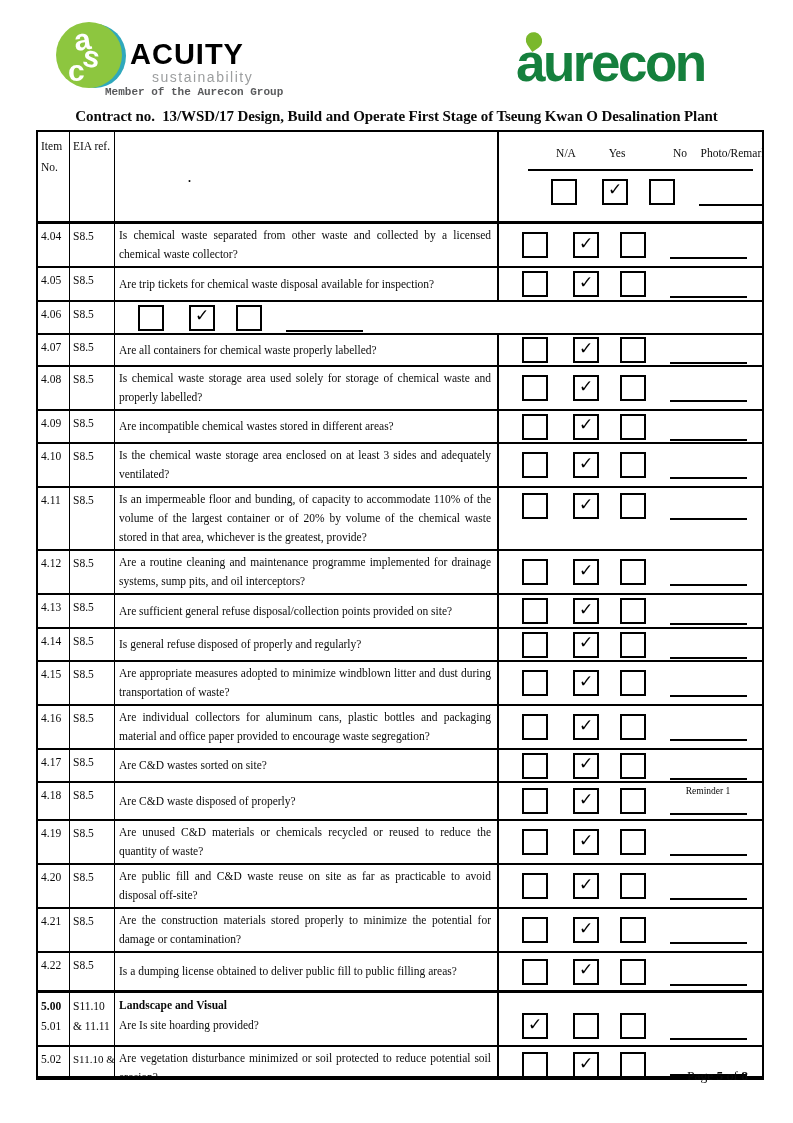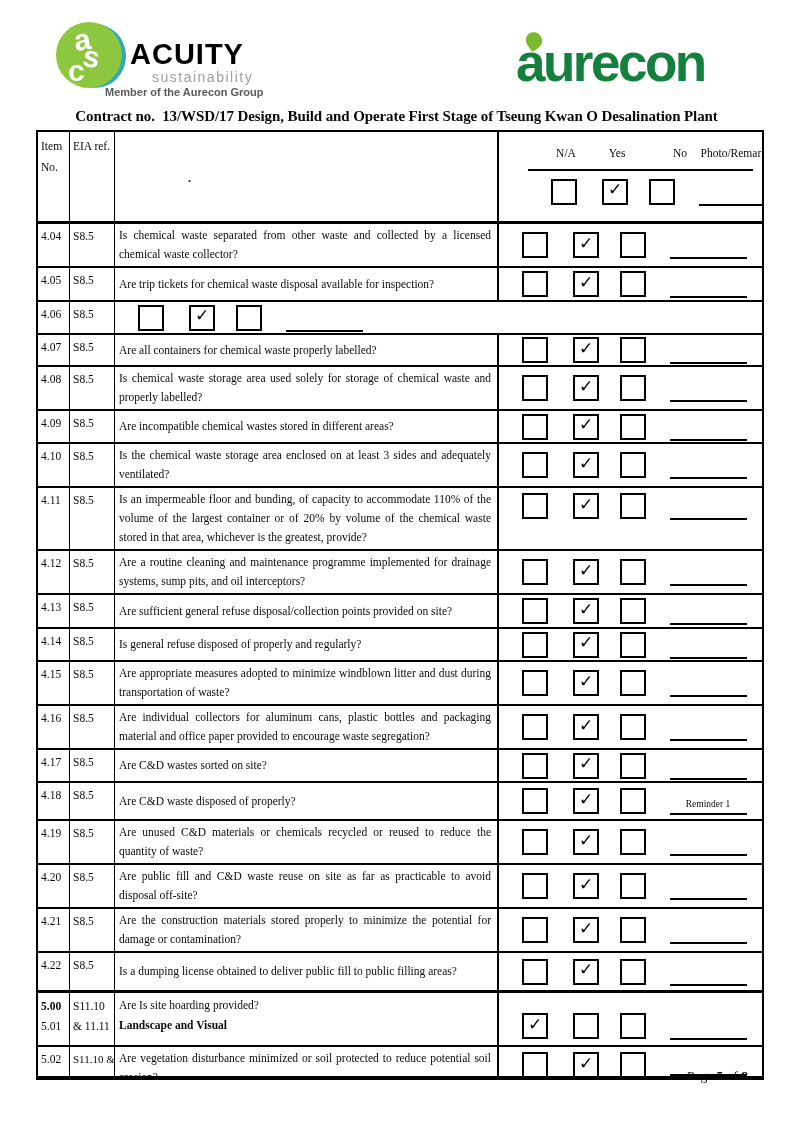--- a/index.html
+++ b/index.html
@@ -13,21 +13,21 @@
   .acuity { position:absolute; left:58px; top:14px; width:270px; height:92px; }
   .ac-mark { position:absolute; left:-2px; top:8px; width:72px; height:68px; }
   .ac-teal { position:absolute; left:8px; top:2px; width:62px; height:64px; border-radius:50%; background:#2fa8bc; }
   .ac-green{ position:absolute; left:0; top:0; width:66px; height:66px; border-radius:50%; background:#8dc63f; }
   .ac-letter { position:absolute; color:#fff; font-family:"Liberation Sans",sans-serif; font-weight:bold; font-size:30px; line-height:1; }
   .ac-a { left:18px; top:3px; transform:rotate(-8deg); }
   .ac-s { left:27px; top:20px; transform:rotate(10deg); }
   .ac-c { left:12px; top:34px; }
   .ac-name { position:absolute; left:72px; top:26px; font-family:"Liberation Sans",sans-serif; font-weight:bold; font-size:29px; line-height:1; color:#000000; letter-spacing:1px; }
   .ac-sub { position:absolute; left:94px; top:55px; font-family:"Liberation Sans",sans-serif; font-size:14px; color:#9c9e9f; letter-spacing:1.5px; }
-  .ac-member { position:absolute; left:47px; top:72px; font-family:Liberation Sans, sans-serif; font-weight:bold; font-size:11px; color:#595a5c; }
+  .ac-member { position:absolute; left:47px; top:72px; font-family:Liberation Mono, monospace; font-weight:bold; font-size:11px; color:#595a5c; }
   .aurecon { position:absolute; left:516px; top:30px; width:245px; height:64px; }
   .au-word { position:absolute; left:0; top:6px; font-family:"Liberation Sans",sans-serif; font-weight:bold; font-size:53px; line-height:1; letter-spacing:-2.5px; color:#15803d; }
   .au-leaf { position:absolute; left:10px; top:2px; width:16px; height:17px; background:#7ab82c; border-radius:50% 50% 50% 0; transform:rotate(-35deg); }
 
   
   .title { position:absolute; left:0; top:108px; width:100%; text-align:center; font-weight:bold; font-size:15px; letter-spacing:-0.1px; white-space:pre; }
 
   
   .table { position:absolute; left:36px; top:130px; width:728px; border:2px solid #000; background:#fff; }
   .trow { display:grid; grid-template-columns:32px 45px 1fr 263px; border-bottom:2px solid #000; }
@@ -39,21 +39,21 @@
   .b { font-weight:bold; }
   .nowrap { white-space:nowrap; font-size:11px; }
   .c.ans { border-right:none; position:relative; display:flex; align-items:center; padding:0; overflow:hidden; }
   .ans-top { align-items:flex-start !important; padding-top:5px !important; }
   .ans-bottom { align-items:flex-end !important; padding-bottom:6px !important; }
   .cbrow { position:relative; height:26px; width:100%; }
   .cb { position:absolute; top:0; width:26px; height:26px; border:2px solid #000; background:#fff; }
   .cb-na { left:23px; } .cb-yes { left:74px; } .cb-no { left:121px; }
   .tick { position:absolute; left:0; top:-2px; width:100%; height:100%; display:flex; align-items:center; justify-content:center; font-family:"DejaVu Sans",sans-serif; font-size:17px; color:#000; }
   .rline { position:absolute; left:171px; width:77px; bottom:-1px; height:0; border-bottom:2px solid #000; }
-  .rtext { position:absolute; left:158px; width:102px; bottom:5px; text-align:center; font-size:9.5px; line-height:1; }
+  .rtext { position:absolute; left:158px; width:102px; bottom:18px; text-align:center; font-size:9.5px; line-height:1; }
 
   
   .thead { border-bottom:3px solid #000; }
   .thead .c { line-height:21px; padding-top:4px; }
   .thead .c.q { position:relative; }
   .stray-dot { position:absolute; left:73px; top:36px; font-size:12px; font-weight:bold; }
   .ansh { border-right:none; position:relative; padding:9px; overflow:hidden;margin-left:20px; }
   .ans-labels { position:relative; height:35px; border-bottom:2px solid #000; font-size:11.5px; }
   .hl { position:absolute; top:7px; transform:translateX(-50%); white-space:nowrap; }
   .hl-na { left:38px; } .hl-yes { left:89px; } .hl-no { left:152px; } .hl-rem { left:208px; }
@@ -546,22 +546,22 @@
       <div class="c">
         <div class="l1 b">5.00</div>
         <div class="l1">5.01</div>
       </div>
       <div class="c">
         <div class="l1">S11.10</div>
         <div class="l1">&amp; 11.11</div>
       </div>
       <div class="c q" style="align-items:flex-start">
         <div class="qt nj">
+          <div class="l1 b">Landscape and Visual</div>
           <div class="l1">Are Is site hoarding provided?</div>
-          <div class="l1 b">Landscape and Visual</div>
         </div>
       </div>
       <div class="c ans ans-bottom">
           <div class="cbrow">
         <span class="cb cb-na">
               <span class="tick">✓</span>
             </span>
         <span class="cb cb-yes">
               <span class="tick"></span>
             </span>

